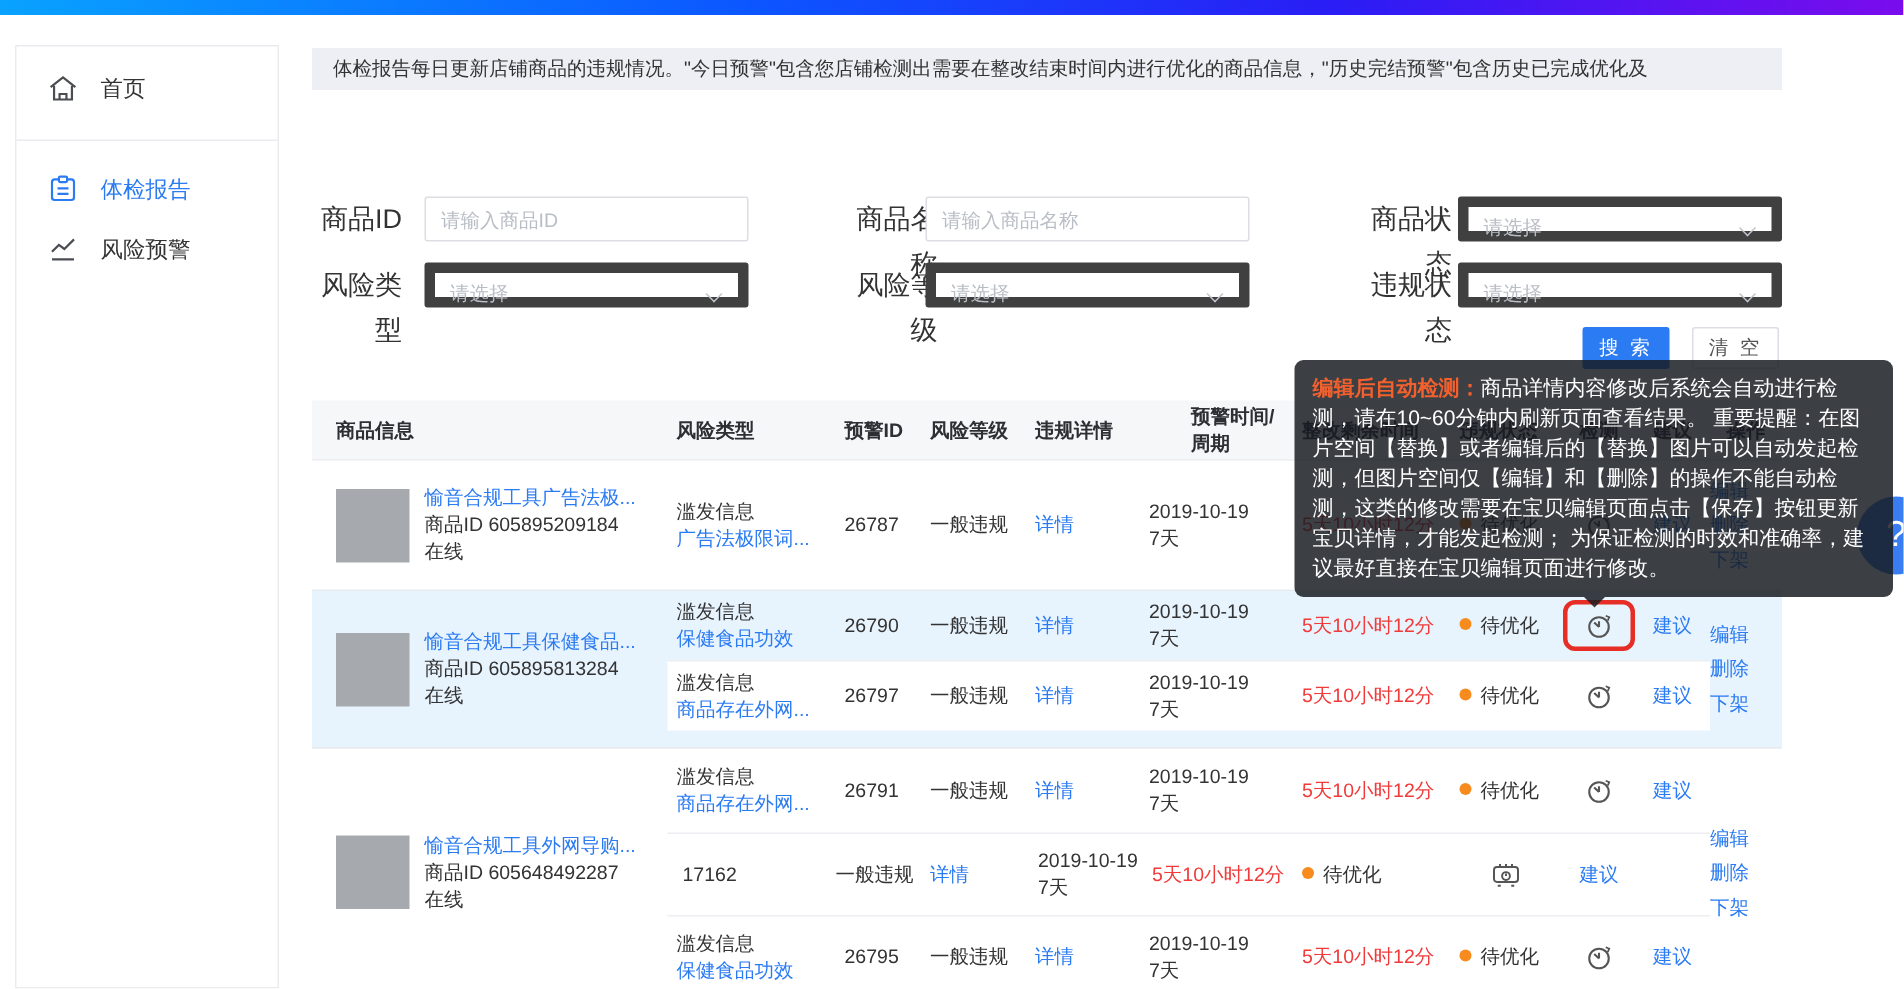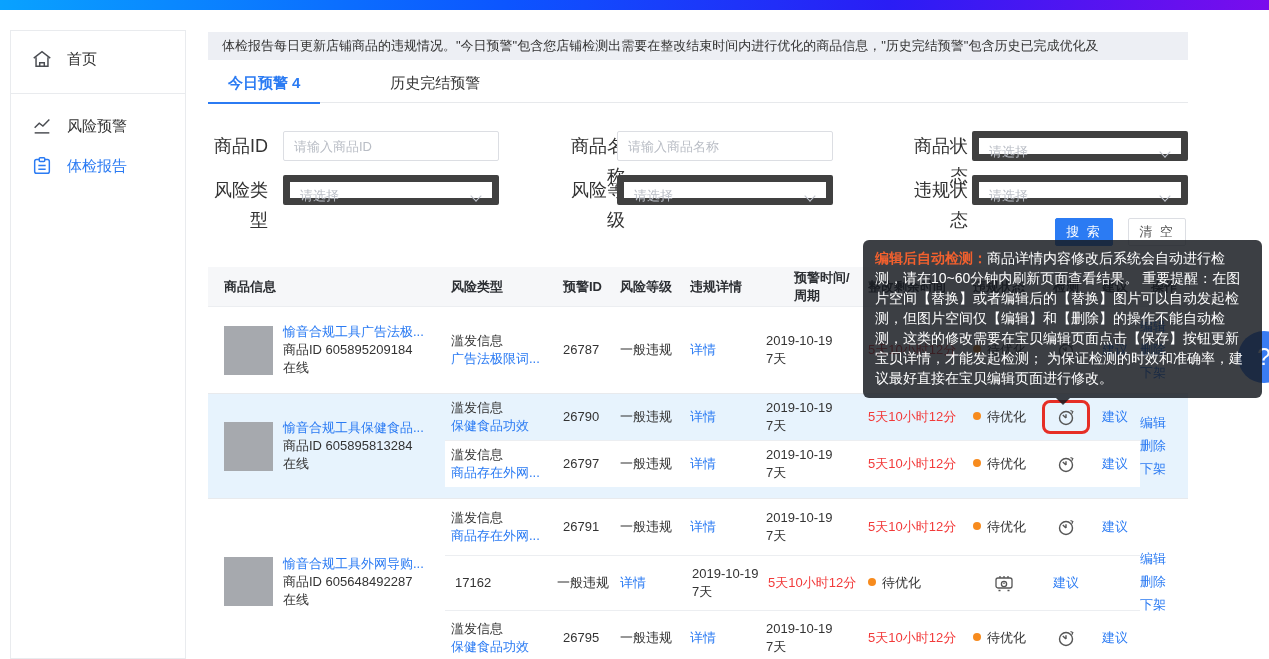--- a/index.html
+++ b/index.html
@@ -128,49 +128,41 @@
   <nav class="sidebar">
     <div class="side-item first">
       <svg class="side-icon" viewBox="0 0 24 24" fill="none" stroke="#4a4d52" stroke-width="1.6">
         <path d="M3 11 L12 4 L21 11"></path>
           <path d="M5.5 10 V20 H18.5 V10"></path>
           <path d="M9.5 20 v-4 h5 v4"></path>
       </svg>
       <span>首页</span>
     </div>
     <div class="side-divider"></div>
-    <div class="side-item">
-      <svg class="side-icon" viewBox="0 0 24 24" fill="none" stroke="#4a4d52" stroke-width="1.6">
-        <path d="M4 14 L9 9 L13 12 L20 5"></path>
-          <path d="M4 19.5 H20"></path>
-      </svg>
-      <span>风险预警</span>
-    </div>
     <div class="side-item active">
       <svg class="side-icon" viewBox="0 0 24 24" fill="none" stroke="#2b7bf3" stroke-width="1.6">
         <rect x="4" y="5" width="16" height="15" rx="2"></rect>
           <rect x="9" y="3" width="6" height="4" rx="1" fill="#fff"></rect>
         <path d="M8 11.5 h8 M8 15.5 h8"></path>
       </svg>
       <span>体检报告</span>
     </div>
+    <div class="side-item">
+      <svg class="side-icon" viewBox="0 0 24 24" fill="none" stroke="#4a4d52" stroke-width="1.6">
+        <path d="M4 14 L9 9 L13 12 L20 5"></path>
+          <path d="M4 19.5 H20"></path>
+      </svg>
+      <span>风险预警</span>
+    </div>
   </nav>
 
   <div class="main">
 
     <div class="notice">体检报告每日更新店铺商品的违规情况。"今日预警"包含您店铺检测出需要在整改结束时间内进行优化的商品信息，"历史完结预警"包含历史已完成优化及</div>
 
-    <div class="tabs">
-      <div class="tab active">
-        <span>今日预警</span><span class="count">4</span>
-      </div>
-      <div class="tab" style="margin-left:50px;">
-        <span>历史完结预警</span>
-      </div>
-    </div>
 
     <label class="f-label row1 c1l">商品ID</label>
     <input class="f-input row1 c1i" placeholder="请输入商品ID" style="">
     <label class="f-label row1 c2l">商品名称</label>
     <input class="f-input row1 c2i" placeholder="请输入商品名称" style="">
     <label class="f-label row1 c3l">商品状态</label>
     <div class="f-select row1 c3i">
       <span>请选择</span>
       <span class="chev"></span>
     </div>

